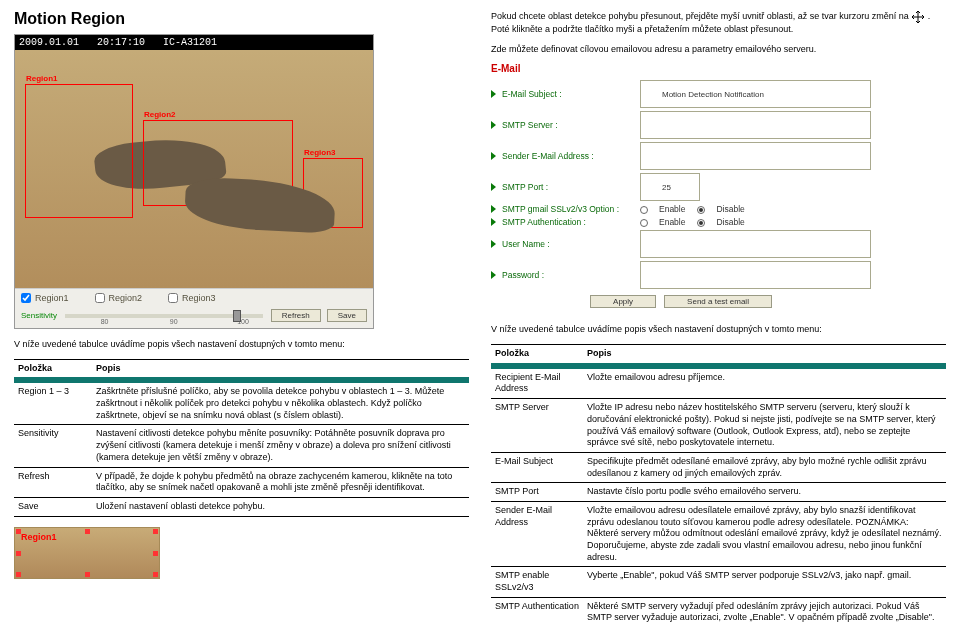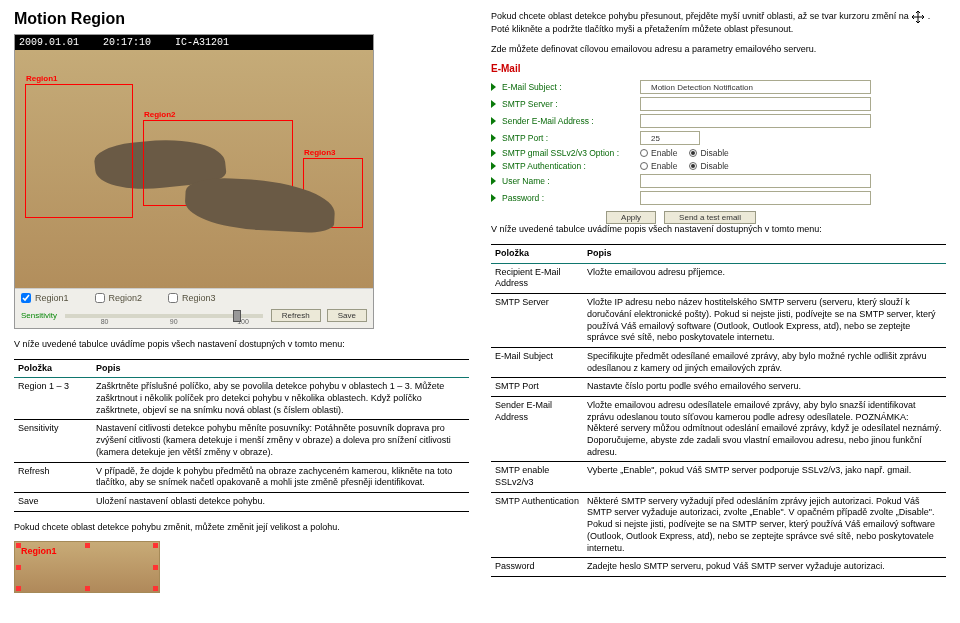--- a/index.html
+++ b/index.html
@@ -4,21 +4,21 @@
 <style>
   * { box-sizing: border-box; margin: 0; padding: 0; }
   html, body { width: 960px; font-family: Arial, Helvetica, sans-serif; font-size: 9px; color: #000; background: #fff; }
   .page { display: flex; gap: 22px; padding: 10px 14px 18px 14px; }
   .col { flex: 1 1 50%; }
   .heading { font-weight: bold; font-size: 16px; margin-bottom: 4px; }
   .para { line-height: 1.3; margin-bottom: 8px; }
 
   
   .cam { width: 360px; border: 1px solid #999; margin: 6px 0 10px 0; background:#b79a68; }
-  .cam-bar { background:#000; color:#fff; font-family: "Courier New", monospace; font-size:10px; padding:2px 4px; display:flex; gap:24px; }
+  .cam-bar { background:#000; color:#fff; font-family: "Courier New", monospace; font-size:10px; padding:2px 4px; display:flex; gap:18px; }
   .cam-body { position:relative; height:238px; background:linear-gradient(#c5ab78,#b28e5c); }
   .cam-body::before, .cam-body::after { content:""; position:absolute; background:#6a5a45; border-radius:30% 60% 20% 50%; }
   .cam-body::before { width:130px; height:48px; left:80px; top:90px; transform:rotate(-6deg); }
   .cam-body::after  { width:150px; height:50px; left:170px; top:130px; transform:rotate(3deg); }
   .region-box { position:absolute; border:1px solid #f00; }
   .region-box .lab { position:absolute; top:-11px; left:0; font-size:8px; font-weight:bold; color:#f00; }
   .r1 { left:10px;  top:34px;  width:108px; height:134px; }
   .r2 { left:128px; top:70px;  width:150px; height:86px;  }
   .r3 { left:288px; top:108px; width:60px;  height:70px;  }
   .cam-footer { background:#efeee9; border-top:1px solid #ccc; padding:4px 6px 6px 6px; }
@@ -40,37 +40,37 @@
   .strip .d1{left:1px;top:1px;} .strip .d2{right:1px;top:1px;} .strip .d3{left:1px;bottom:1px;} .strip .d4{right:1px;bottom:1px;}
   .strip .d5{left:50%;top:1px;margin-left:-2px;} .strip .d6{left:50%;bottom:1px;margin-left:-2px;}
   .strip .d7{left:1px;top:50%;margin-top:-2px;} .strip .d8{right:1px;top:50%;margin-top:-2px;}
 
   .inline-icon { display:inline-block; vertical-align:middle; }
 
   
   table.def { border-collapse:collapse; width:100%; margin:4px 0 10px 0; }
   table.def th, table.def td { border-top:1px solid #000; border-bottom:1px solid #000; padding:3px 4px; vertical-align:top; line-height:1.3; }
   table.def th { font-weight:bold; text-align:left; }
-  table.def thead th { border-bottom:1px solid #0f766e;margin-top:20px; }
+  table.def thead th { border-bottom:6px solid #0f766e;margin-top:20px; }
   table.def.right td:first-child, table.def.right th:first-child { width:92px; }
   table.def.left  td:first-child, table.def.left  th:first-child { width:78px; }
 
   
-  .emailform { width:380px; border:0; margin:5px 0 0 0; }
+  .emailform { width:380px; border:0; margin:5px 0 16px 0; }
   .emailform .hdr { color:#c00; font-weight:bold; font-size:10px; margin-bottom:6px; }
   .erow { display:flex; align-items:center; gap:6px; margin:3px 0; }
   .erow .bullet { width:0;height:0;border-left:5px solid #0a7a0a;border-top:4px solid transparent;border-bottom:4px solid transparent; }
   .erow .lab { width:132px; color:#0a6a0a; font-size:8.5px; }
-  .erow .val { flex:1; height:14px; border:1px solid #a9a98e; background:#fff; font-size:8px; padding:0 10px; display:flex; align-items:center; color:#333;}
+  .erow .val { flex:1; height:28px; border:1px solid #a9a98e; background:#fff; font-size:8px; padding:0 21px; display:flex; align-items:center; color:#333;}
   .erow .radiogrp { display:flex; gap:12px; font-size:8.5px; color:#333; }
-  .erow .radiogrp span{display:flex;align-items:center;gap:3px;}
+  .erow .radiogrp span{display:flex;align-items:flex-end;gap:11px;}
   .erow .radiogrp i{width:8px;height:8px;border:1px solid #666;border-radius:50%;display:inline-block;position:relative;}
   .erow .radiogrp i.sel::after{content:"";position:absolute;inset:1px;border-radius:50%;background:#333;}
   .formbtns { display:flex; gap:8px; justify-content:center; margin-top:6px; }
-  .formbtns .minibtn{padding:1px 14px;}
+  .formbtns .minibtn{padding:1px 22px;}
 
   svg { display:block; }
 </style>
 </head>
 <body>
 
 <div class="page">
 
   <div class="col">
     <div class="heading">Motion Region</div>
@@ -145,21 +145,20 @@
             <td>Refresh</td>
             <td>V případě, že dojde k pohybu předmětů na obraze zachyceném kamerou, klikněte na toto tlačítko, aby se snímek načetl opakovaně a mohli jste změně přesněji identifikovat.</td>
           </tr>
         <tr>
             <td>Save</td>
             <td>Uložení nastavení oblasti detekce pohybu.</td>
           </tr>
       </tbody>
     </table>
 
-    <p class="para">Pokud chcete oblast detekce pohybu změnit, můžete změnit její velikost a polohu.</p>
 
     <div class="strip">
       <span class="lab">Region1</span>
       <span class="dot d1"></span>
         <span class="dot d2"></span>
         <span class="dot d3"></span>
         <span class="dot d4"></span>
       <span class="dot d5"></span>
         <span class="dot d6"></span>
         <span class="dot d7"></span>

